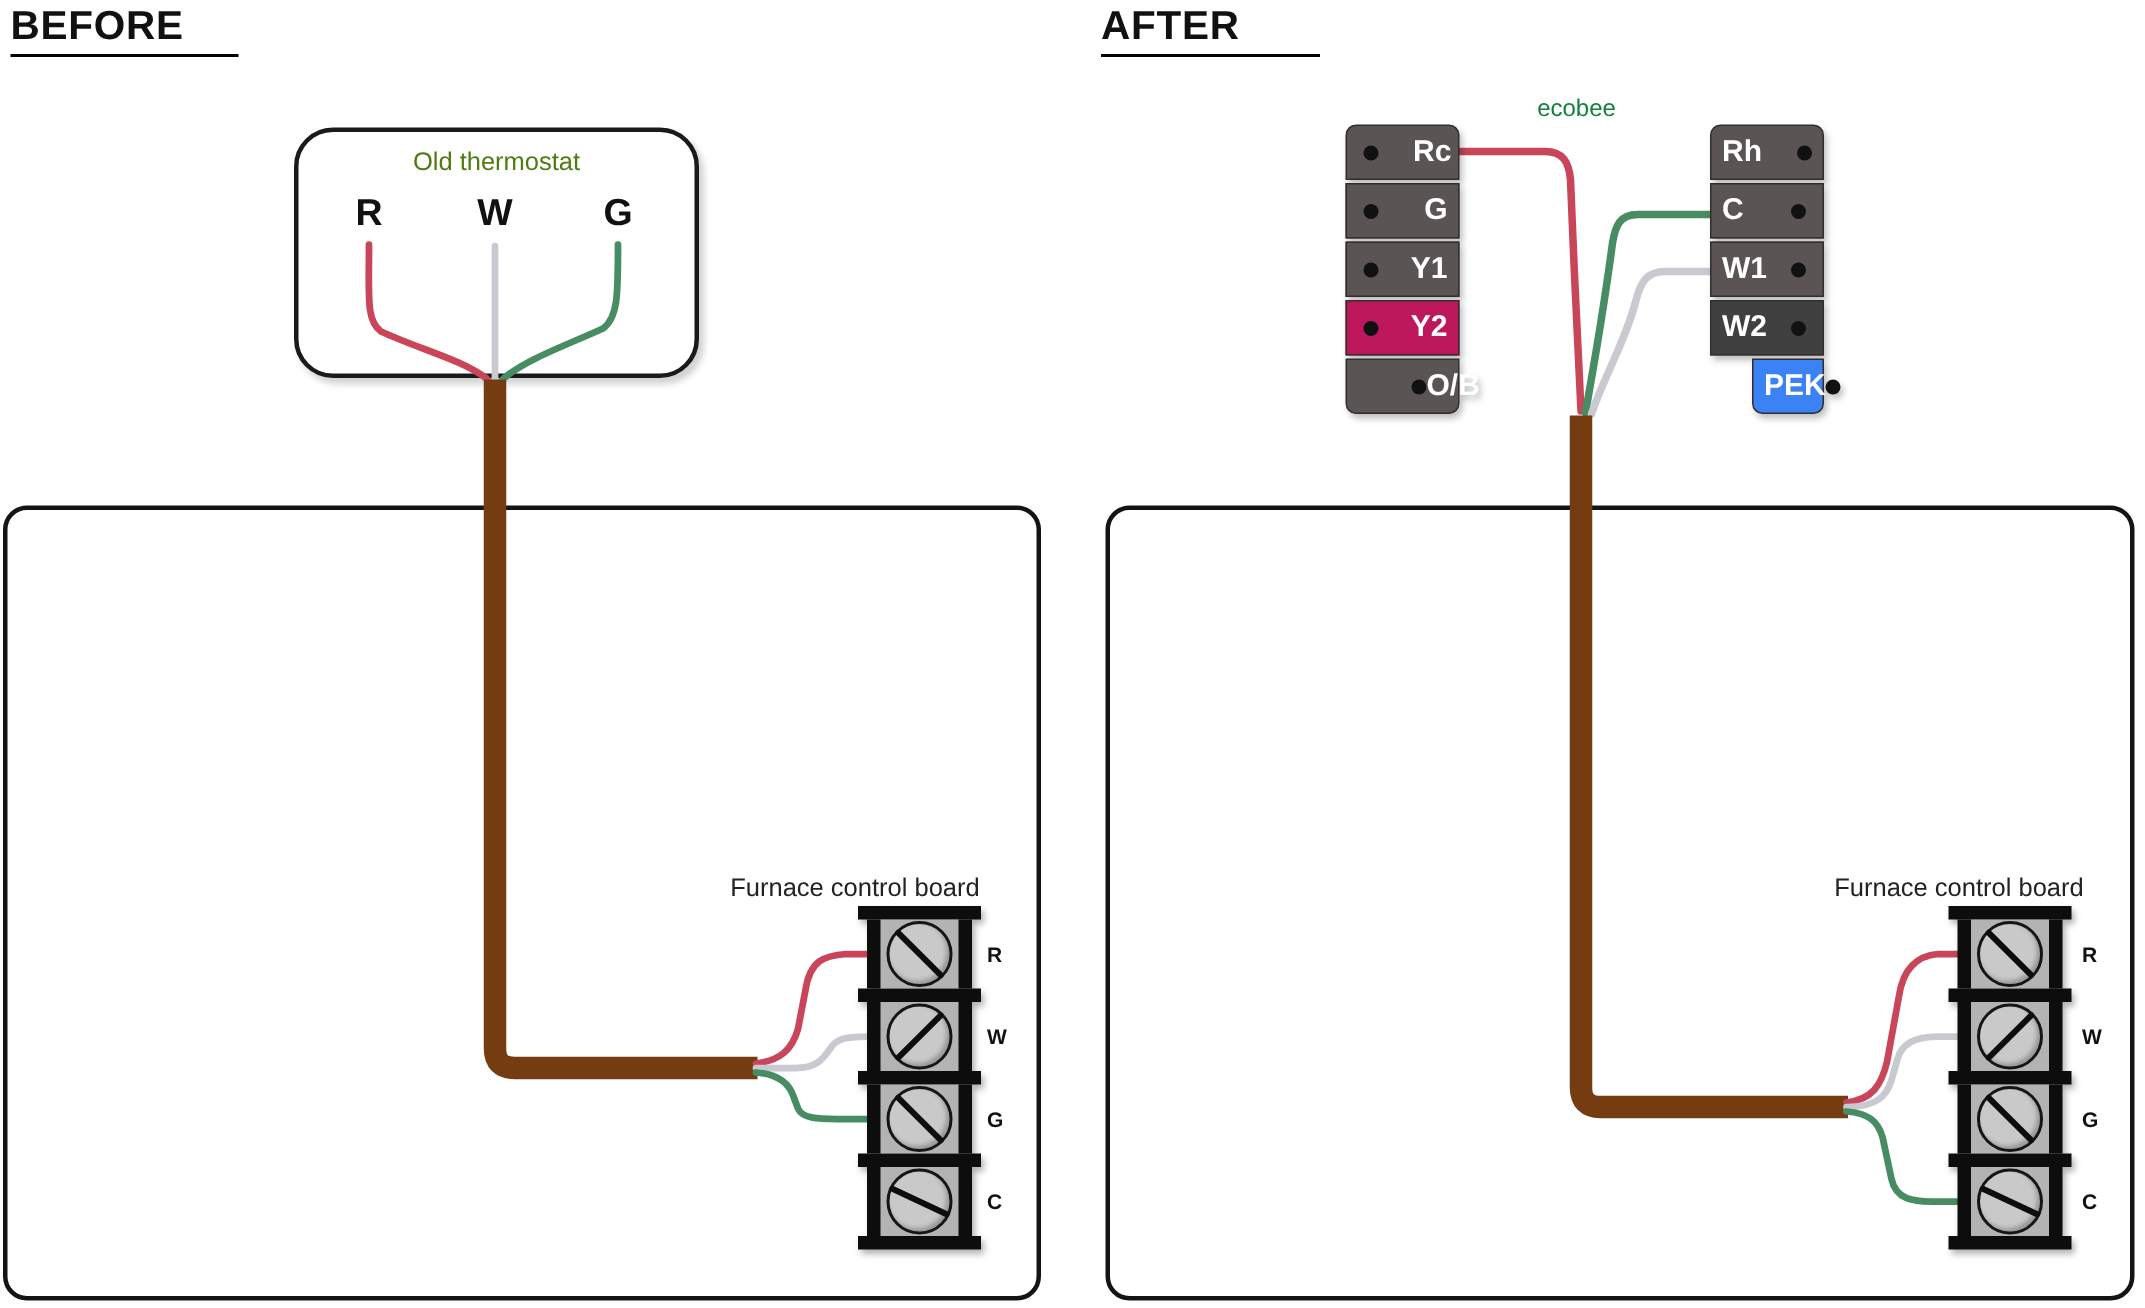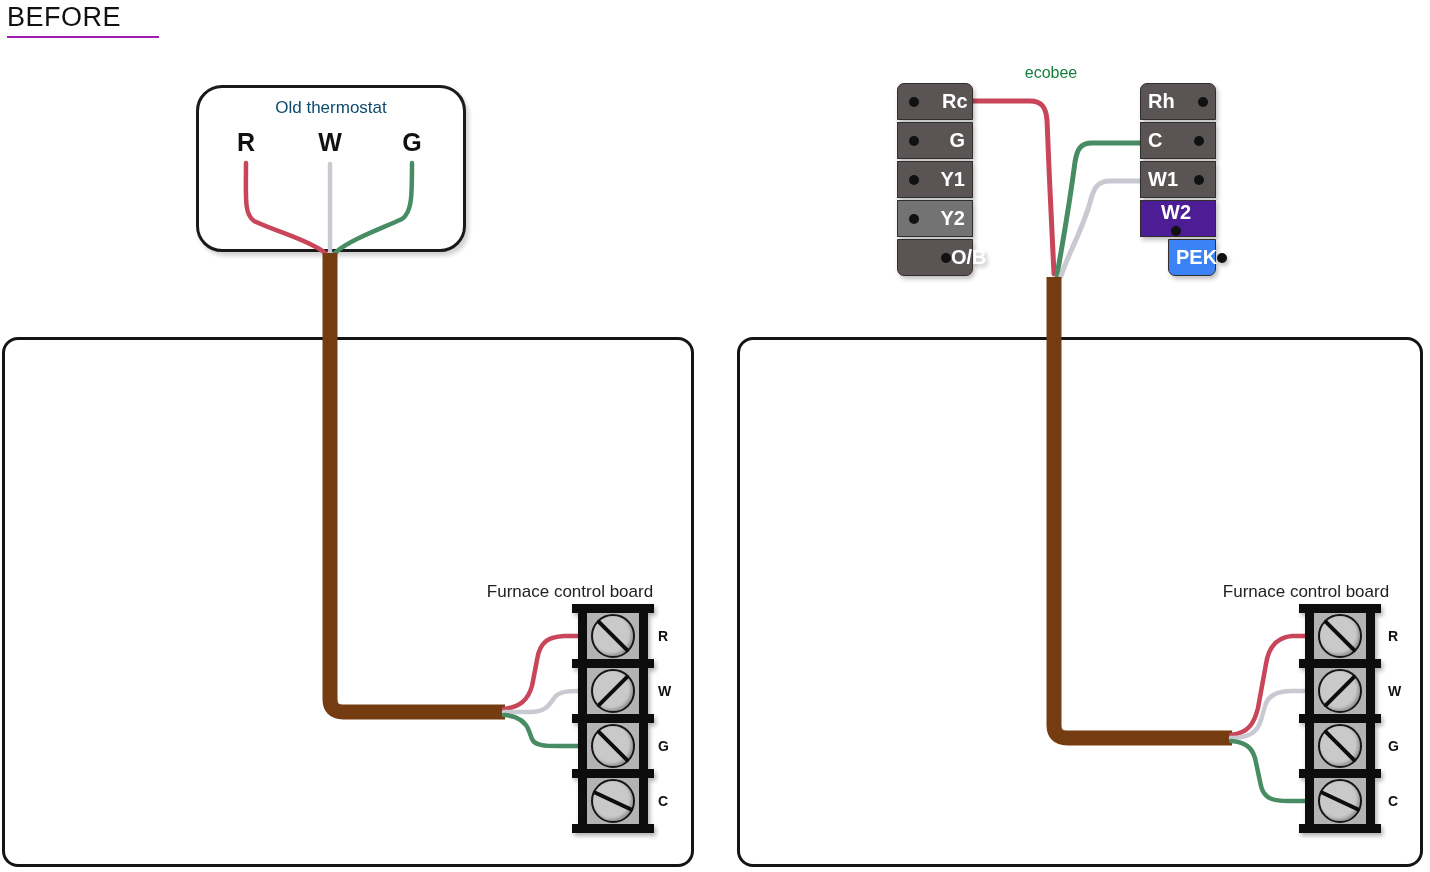--- a/index.html
+++ b/index.html
@@ -1,36 +1,36 @@
 <!DOCTYPE html>
 <html><head>
 <meta charset="utf-8">
 <style>
   html,body{margin:0;padding:0;background:#fff;}
   #canvas{position:relative;width:1430px;height:872px;background:#fff;overflow:hidden;
           font-family:"Liberation Sans", sans-serif;}
 
   
-  .heading{position:absolute;top:2px;font-size:27px;font-weight:normal;color:#111;
-           letter-spacing:.5px;border-bottom:2px solid #a21caf;padding-bottom:3px;}
+  .heading{position:absolute;top:2px;font-size:27px;font-weight:bold;color:#111;
+           letter-spacing:.5px;border-bottom:2px solid #000000;padding-bottom:3px;}
   #h-before{left:7px;width:152px;}
   #h-after{left:734px;width:146px;}
 
   
   .furnace-box{position:absolute;top:337px;height:530px;border:3px solid #141414;
                border-radius:16px;background:#fff;z-index:1;box-sizing:border-box;}
   #furnace-before{left:2px;width:692px;}
   #furnace-after{left:737px;width:686px;}
 
   
   #thermostat-box{position:absolute;left:196px;top:85px;width:270px;height:167px;
                   border:3px solid #1a1a1a;border-radius:26px;background:#fff;z-index:1;
                   box-shadow:3px 4px 4px rgba(0,0,0,.18);box-sizing:border-box;}
   #thermostat-title{position:absolute;left:0;top:10px;width:100%;text-align:center;
-                    font-size:17px;color:#0c4a6e;}
+                    font-size:17px;color:#4d7c0f;}
   .tstat-letter{position:absolute;top:128px;transform:translateX(-50%);
                 font-size:25px;font-weight:bold;color:#111;z-index:4;}
 
   
   #wires{position:absolute;left:0;top:0;z-index:2;pointer-events:none;}
 
   
   .eblock{position:absolute;top:83px;width:76px;display:flex;flex-direction:column;gap:2px;
           z-index:3;filter:drop-shadow(2px 3px 2px rgba(0,0,0,.25));}
   #eblock-left{left:897px;} #eblock-right{left:1140px;}
@@ -70,20 +70,21 @@
                font-weight:bold;color:#111;z-index:4;}
   .sl-before{left:658px;} .sl-after{left:1388px;}
   .row0{top:613px;} .row1{top:668px;} .row2{top:723px;} .row3{top:778px;}
 </style>
 </head>
 <body>
 
 <div id="canvas">
 
   <div class="heading" id="h-before">BEFORE</div>
+  <div class="heading" id="h-after">AFTER</div>
 
   <div class="furnace-box" id="furnace-before"></div>
   <div class="furnace-box" id="furnace-after"></div>
 
   <div id="thermostat-box">
     <div id="thermostat-title">Old thermostat</div>
   </div>
   <div class="tstat-letter" style="left:246px;">R</div>
   <div class="tstat-letter" style="left:330px;">W</div>
   <div class="tstat-letter" style="left:412px;">G</div>
@@ -119,21 +120,21 @@
       <span>Rc</span>
     </div>
     <div class="ecell dot-left" style="background:#5a5454;">
       <span class="tdot"></span>
       <span>G</span>
     </div>
     <div class="ecell dot-left" style="background:#5a5454;">
       <span class="tdot"></span>
       <span>Y1</span>
     </div>
-    <div class="ecell dot-left" style="background:#737373;">
+    <div class="ecell dot-left" style="background:#be185d;">
       <span class="tdot"></span>
       <span>Y2</span>
     </div>
     <div class="ecell dot-left" style="background:#5a5454;padding-left:43px;">
       <span class="tdot"></span>
       <span>O/B</span>
     </div>
   </div>
 
   <div class="eblock" id="eblock-right">
@@ -142,21 +143,21 @@
       <span class="tdot"></span>
     </div>
     <div class="ecell dot-right" style="background:#5a5454;">
       <span>C</span>
       <span class="tdot"></span>
     </div>
     <div class="ecell dot-right" style="background:#5a5454;">
       <span>W1</span>
       <span class="tdot"></span>
     </div>
-    <div class="ecell dot-right" style="background:#4c1d95;flex-direction:column;">
+    <div class="ecell dot-right" style="background:#404040;">
       <span>W2</span>
       <span class="tdot"></span>
     </div>
     <div class="ecell dot-right" style="background:#3b82f6;margin-left:28px;">
       <span>PEK</span>
       <span class="tdot"></span>
     </div>
   </div>
 
   <div class="fcb-title" id="fcb-title-before">Furnace control board</div>

